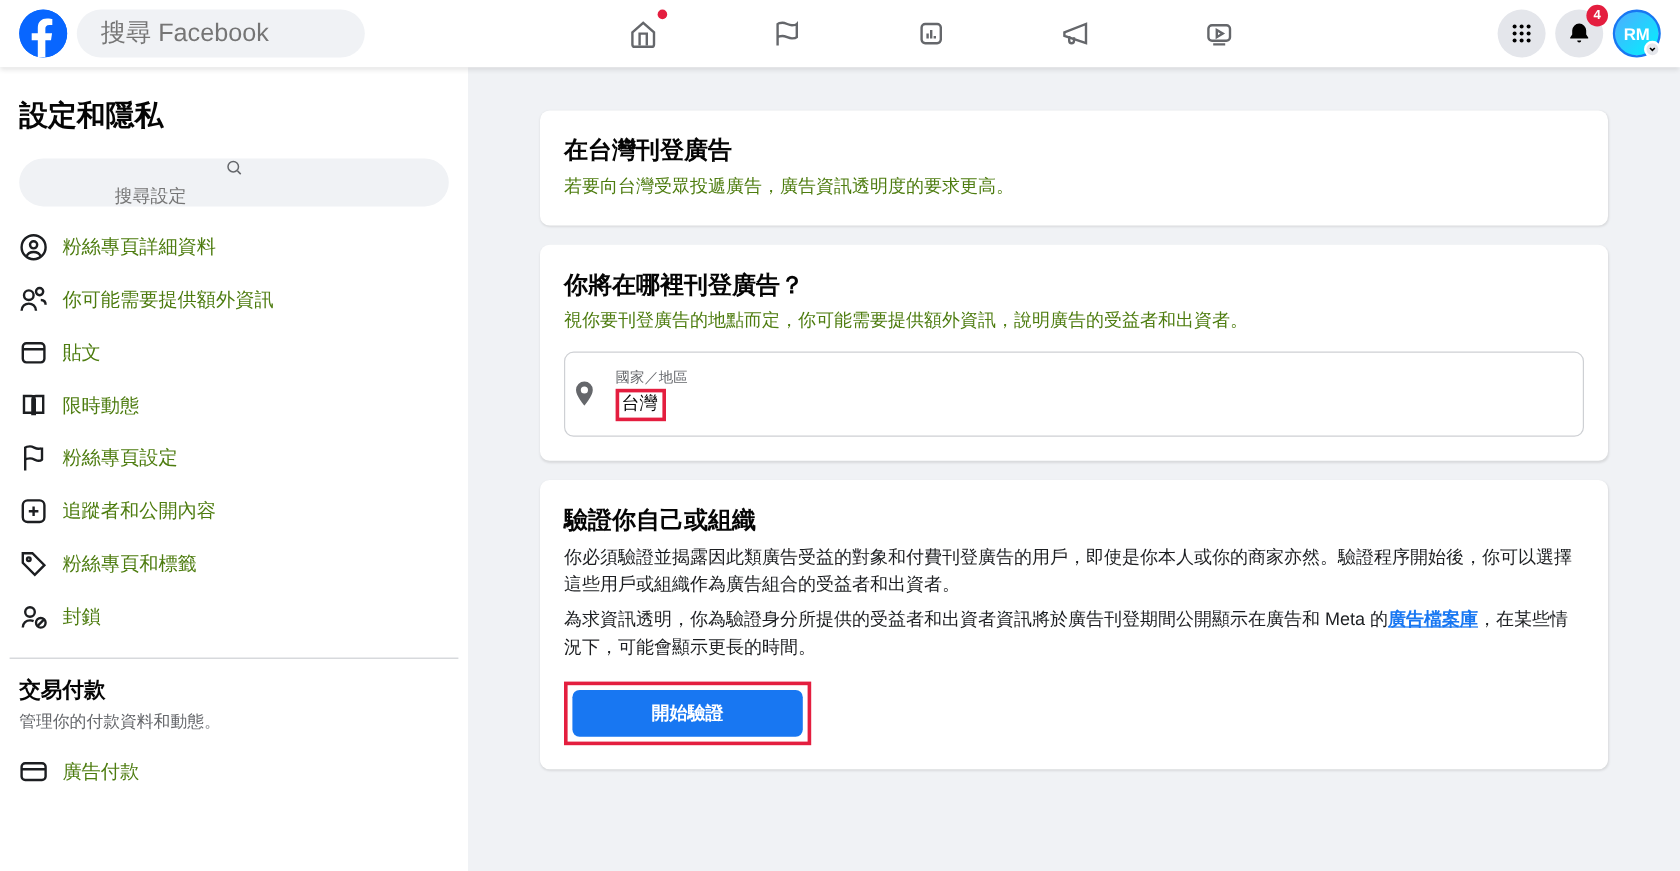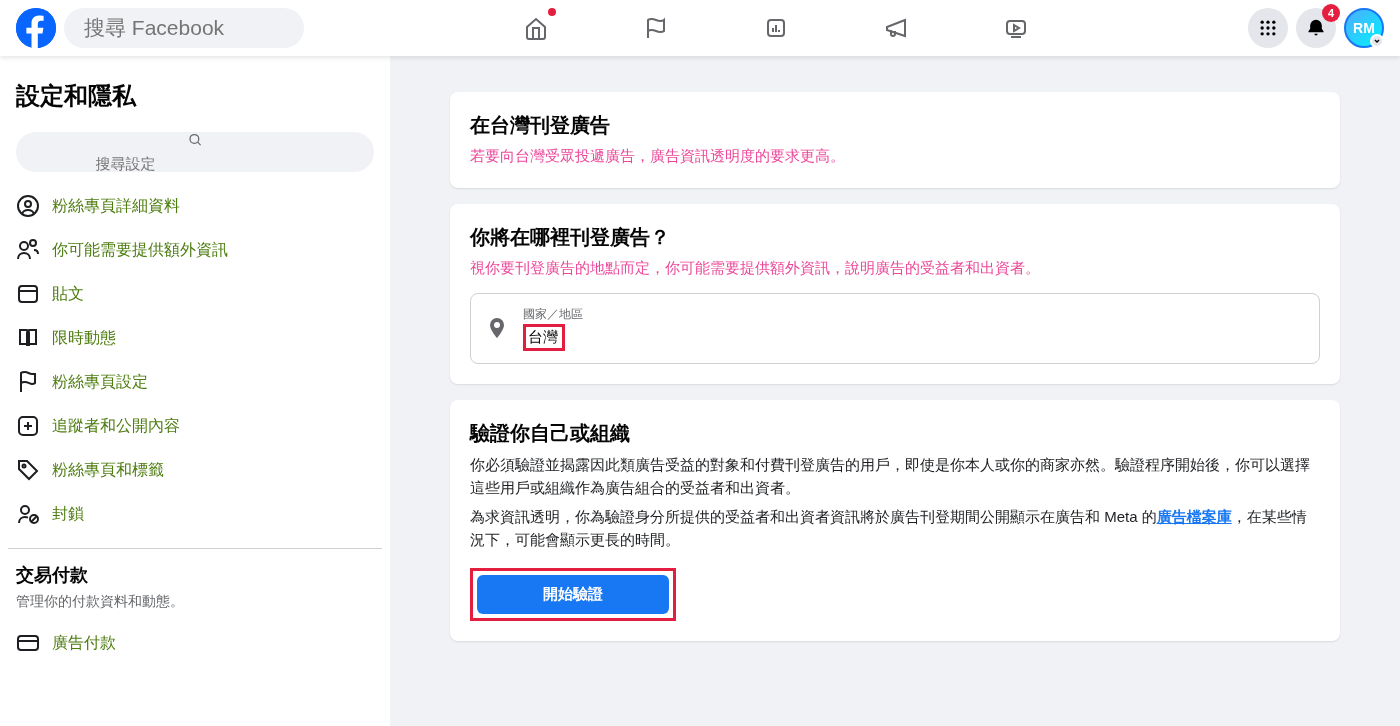--- a/index.html
+++ b/index.html
@@ -35,25 +35,25 @@
     .sidebar-item { display: flex; align-items: center; gap: 12px; padding: 10px 8px; border-radius: 8px; cursor: pointer; }
     .sidebar-item .ic { width: 24px; height: 24px; display: flex; align-items: center; justify-content: center; color: #1c1e21; }
     .sidebar-item .lbl { font-size: 16px; color: #4d7c0f; font-weight: 500; }
     .section-divider { border: none; border-top: 1px solid #ced0d4; margin: 12px 0 8px 0; }
     .section-title { font-size: 18px; font-weight: 700; color: #050505; padding: 6px 8px; }
     .section-sub { font-size: 14px; color: #65676b; padding: 0 8px 10px 8px; }
     
     .main { flex: 1; overflow-y: auto; padding: 36px 60px; }
     .card { background: #fff; border-radius: 8px; box-shadow: 0 1px 2px rgba(0,0,0,0.1); padding: 20px 20px; margin-bottom: 16px; }
     .card h2 { font-size: 20px; font-weight: 700; color: #050505; margin-bottom: 6px; }
-    .card p { font-size: 15px; color: #ec4899; line-height: 1.5; }
+    .card p { font-size: 15px; color: #4d7c0f; line-height: 1.5; }
     .card .body-text { font-size: 15px; color: #1c1e21; line-height: 1.55; margin-top: 6px; }
     .link { color: #1877f2; font-weight: 600; }
     
-    .country-row { display: flex; align-items: center; gap: 14px; border: 1px solid #ced0d4; border-radius: 8px; padding: 12px 14px; margin-top: 14px; }
+    .country-row { display: flex; align-items: center; gap: 14px; border: 1px solid #ced0d4; border-radius: 8px; padding: 12px 4px; margin-top: 14px; }
     .country-row .pin { width: 24px; height: 24px; color: #65676b; }
     .country-field { flex: 1; }
     .country-label { font-size: 12px; color: #65676b; margin-bottom: 1px; }
     .country-value { font-size: 15px; color: #050505; display: inline-block; border: 3px solid #e41e3f; padding: 0 4px 1px 2px; line-height: 1.3; text-align: right; }
     
     .primary-btn-wrap { display: inline-block; border: 3px solid #e41e3f; padding: 4px; margin-top: 16px; }
     .primary-btn { background: #1877f2; color: #fff; font-size: 15px; font-weight: 600; border: none; border-radius: 6px; padding: 10px 66px; cursor: pointer; }
   </style>
 </head>
 <body>

